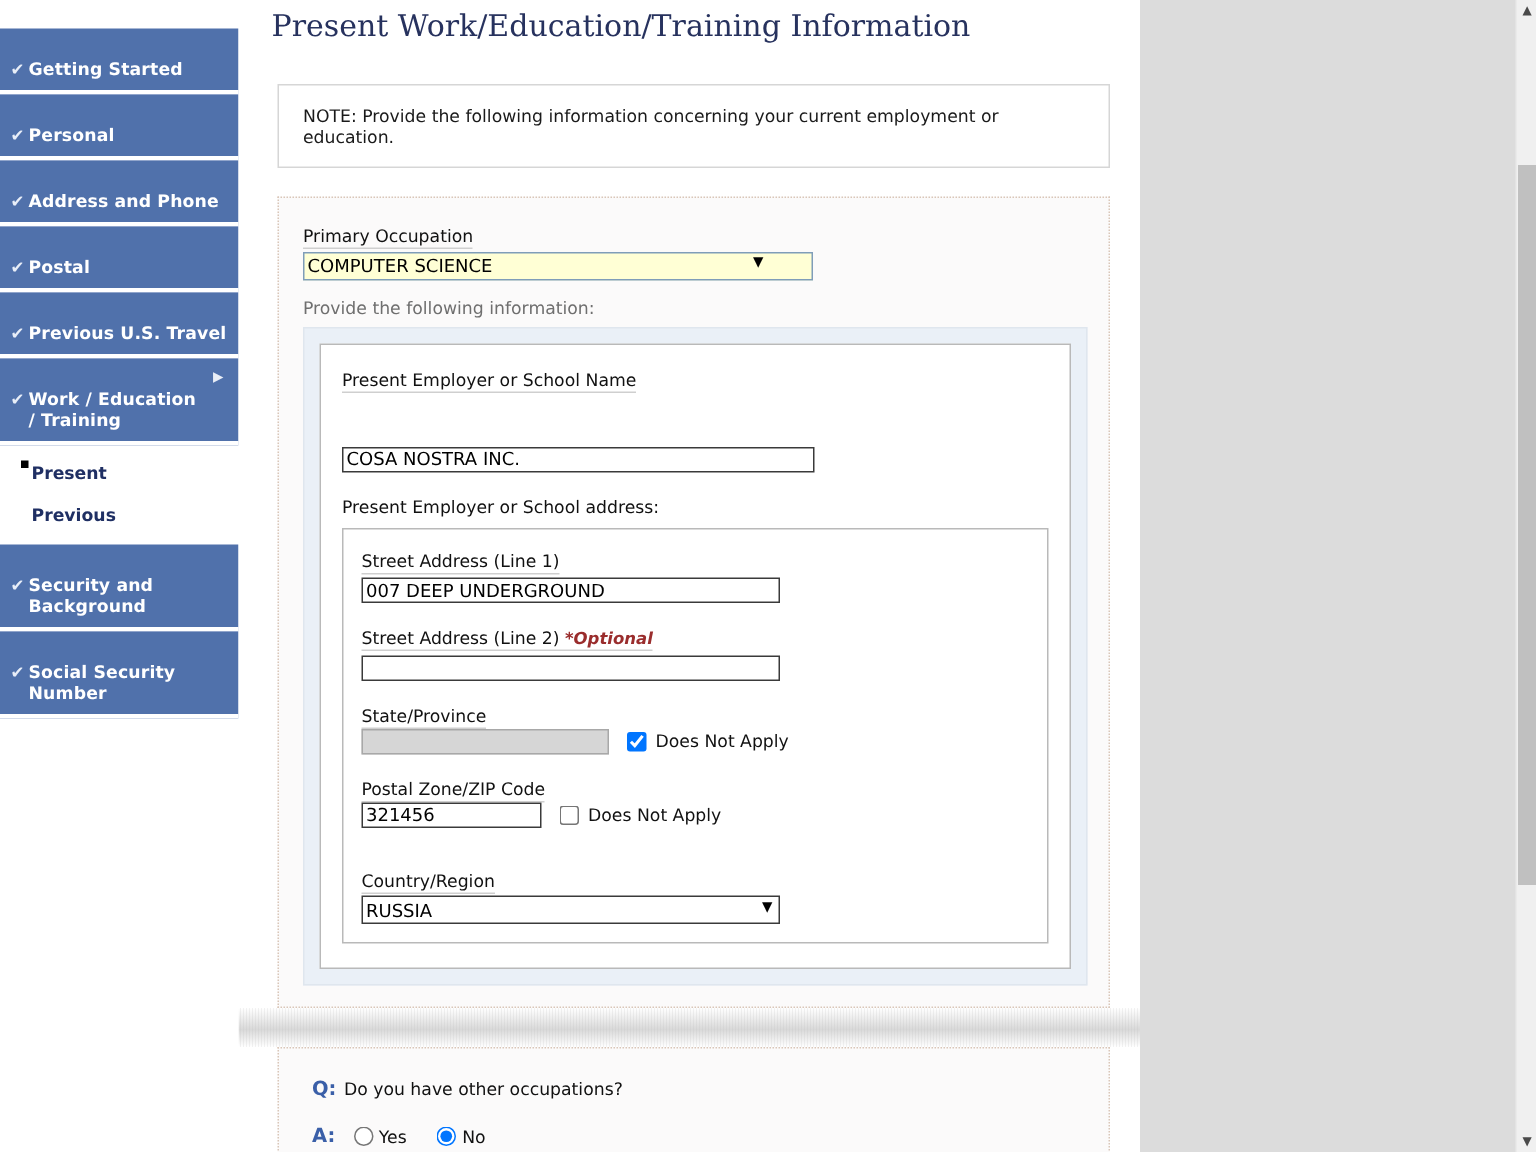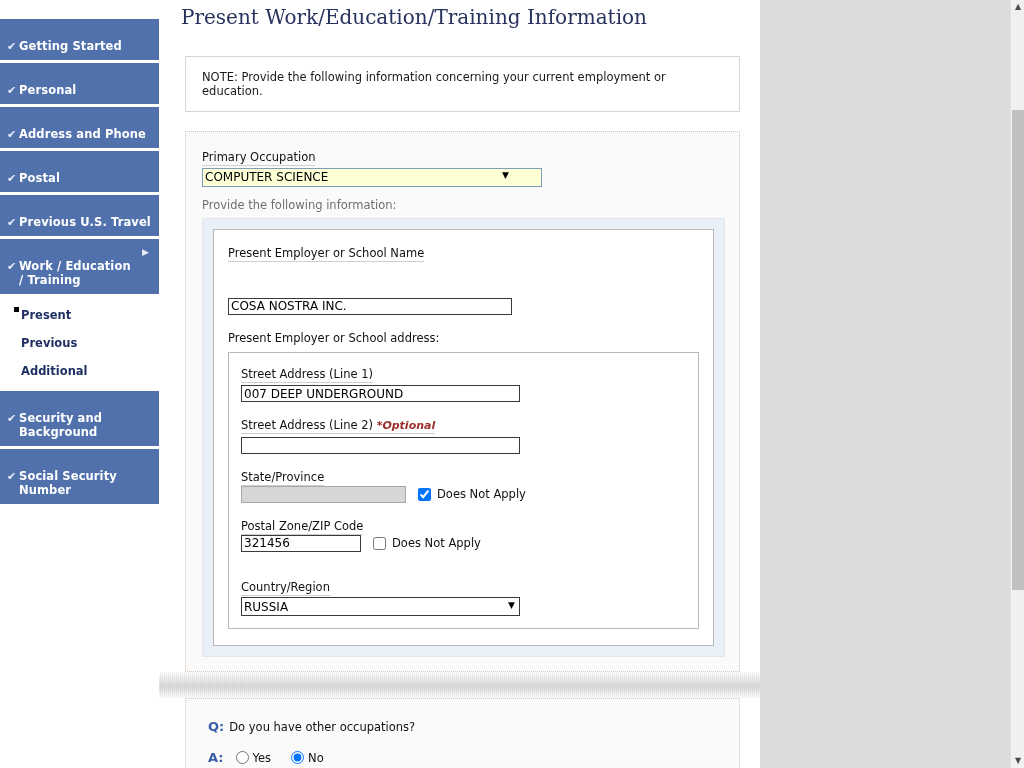--- a/index.html
+++ b/index.html
@@ -268,23 +268,20 @@
       <span class="arrow">▶</span>
     </div>
 
     <div class="subnav">
       <div class="sub-item selected">
         <span>Present</span>
       </div>
       <div class="sub-item">
         <span>Previous</span>
       </div>
-      <div class="sub-item">
-        <span>Additional</span>
-      </div>
     </div>
 
     <div class="nav-item two-line">
       <span class="chk">✔</span><span class="lbl">Security and Background</span>
     </div>
 
     <div class="nav-item two-line">
       <span class="chk">✔</span><span class="lbl">Social Security Number</span>
     </div>
 
@@ -311,21 +308,21 @@
       </div>
 
       <div class="hint">Provide the following information:</div>
 
       <div class="panel-blue">
         <div class="panel-white">
 
           <div class="row">
             <div class="fld-label">Present Employer or School Name</div>
             <div>
-              <input class="txt" type="text" style="width: 284px; margin-top: 36px;" value="COSA NOSTRA INC.">
+              <input class="txt" type="text" style="width: 315px; margin-top: 36px;" value="COSA NOSTRA INC.">
             </div>
           </div>
 
           <div>
             <div class="fld-label nounder">Present Employer or School address:</div>
 
             <div class="panel-inner">
 
               <div class="row">
                 <div class="fld-label">Street Address (Line 1)</div>

